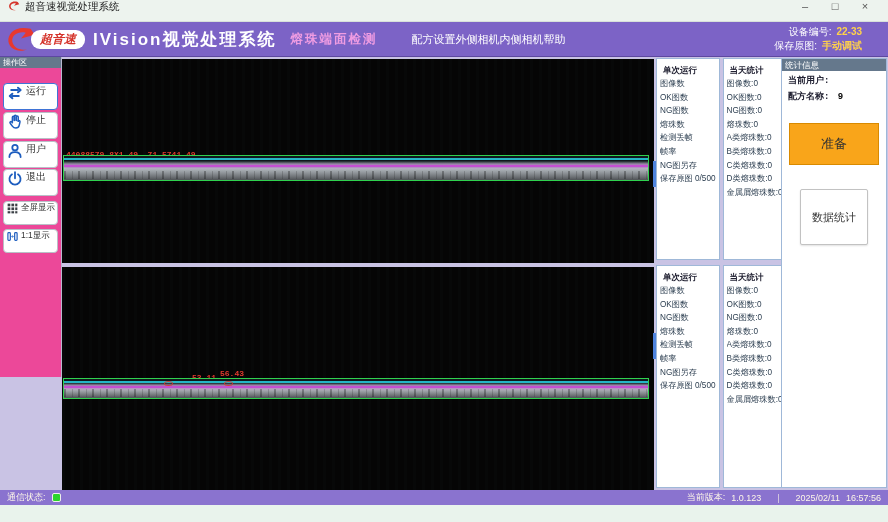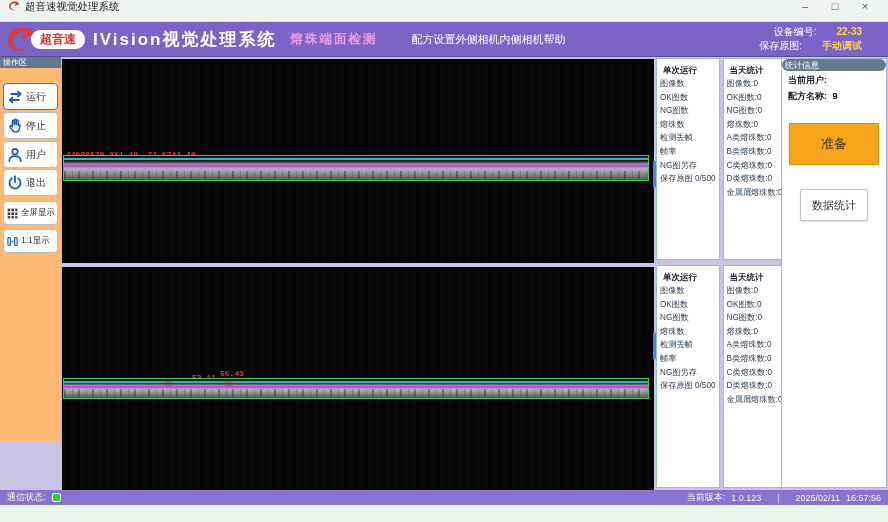--- a/index.html
+++ b/index.html
@@ -11,37 +11,37 @@
   .titlebar { position:absolute; top:0; left:0; right:0; height:22px; background:#edf3ee;
               display:flex; padding:0 8px; gap:5px; border-bottom:1px solid #d8e0da; }
   .titlebar .t-title { font-size:10.5px; color:#222; }
   .win-controls { margin-left:auto; display:flex; gap:0; }
   .win-controls span { width:30px; text-align:center; font-size:11px; color:#555; cursor:default; }
 
   
   .header { position:absolute; top:22px; left:0; right:0; height:35px; background:#7c63c6;
             display:flex; align-items:center; border-bottom:1px solid #5d48a0; }
   .brand-capsule { background:#fff; border-radius:9px; padding:1px 9px; margin-left:-6px;
-                   color:#d5342b; font-weight:bold; font-size:12px; }
+                   color:#d5342b; font-style:italic; font-weight:bold; font-size:12px; }
   .app-title { color:#fff; font-size:17px; font-weight:bold; letter-spacing:2px; margin-left:8px; }
   .subtitle { color:#ef9ce2; font-size:12.5px; font-weight:bold; margin-left:14px; letter-spacing:2px; }
   .menu { display:flex; margin-left:34px;font-family:Liberation Serif, serif; }
   .menu .menu-item { color:#fff; font-size:11px; cursor:pointer; white-space:nowrap; }
   .device-info { margin-left:auto; margin-right:26px; font-size:10px; color:#fff; line-height:14px; }
-  .device-info .row { display:flex; justify-content:flex-end; gap:20px; }
+  .device-info .row { display:flex; justify-content:flex-end; gap:5px; }
   .device-info .val { color:#ffd24a; font-weight:bold; }
 
   
   .main { position:absolute; top:57px; left:0; right:0; height:433px; background:#c9c3e4; }
 
   
-  .sidebar { position:absolute; left:0; top:0; width:62px; height:384px; background:#fdba74; border-right:1px solid #b9b9cf; }
+  .sidebar { position:absolute; left:0; top:0; width:62px; height:320px; background:#ec4899; border-right:1px solid #b9b9cf; }
   .side-header { height:11px; background:#65788c; color:#fff; font-size:8px; line-height:11px; padding-left:3px; }
   .side-btn { position:absolute; left:3px; width:55px; height:27px; background:#fff; border:1px solid #b9bfc7;
-              border-radius:4px; display:flex; align-items:center; gap:2px; padding:0 2px; cursor:pointer; }
+              border-radius:4px; display:flex; gap:2px; padding:0 2px; cursor:pointer; }
   .side-btn .lbl { font-size:10px; color:#333; white-space:nowrap; }
   .side-btn.active { border:1.5px solid #3f74d6; }
   .side-btn.small { height:24px; }
   .side-btn.small .lbl { font-size:8.5px; }
 
   
   .viewport { position:absolute; left:62px; width:592px; background:#060606; overflow:hidden; }
   .vp1 { top:2px; height:204px; }
   .vp2 { top:210px; height:223px; }
   .viewport .noise { position:absolute; inset:0; opacity:.06;
@@ -62,26 +62,26 @@
   .stats-group { position:absolute; left:656px; width:124px; display:flex; gap:3px; }
   .sg1 { top:1px; height:202px; }
   .sg2 { top:208px; height:223px; }
   .stats-box { flex:1; background:#fff; border:1px solid #9fb8d8; padding:0 3px; }
   .stats-title { display:inline-block; background:#fff; font-size:8.5px; font-weight:bold; color:#223;
                  margin-top:-5px; padding:0 2px; margin-left:1px; line-height:9px; }
   .stat-row { font-size:8.2px; color:#2c3e50; line-height:13.6px; white-space:nowrap; overflow:hidden; }
 
   
   .info-panel { position:absolute; left:781px; top:1px; width:106px; height:430px; background:#fff; border:1px solid #9fb8d8; }
-  .info-header { height:12px; background:#65788c; color:#fff; font-size:8.5px; line-height:12px; padding-left:3px;border-radius:6px; }
-  .info-row { font-size:9px; color:#223; font-weight:bold; padding:3px 0 0 6px; }
+  .info-header { height:12px; background:#65788c; color:#fff; font-size:8.5px; line-height:12px; padding-left:3px; }
+  .info-row { font-size:9px; color:#223; font-weight:bold; padding:3px 0 0 6px;font-family:Liberation Mono, monospace; }
   .info-row .val { font-weight:bold; color:#000; margin-left:3px; }
   .btn-prepare { display:block; width:90px; height:42px; margin:20px auto 0; background:#f9a51a;
                  border:1px solid #d98a00; font-size:13px; color:#333; cursor:pointer; font-family:Liberation Serif, serif; }
-  .btn-datastats { display:block; width:68px; height:32px; margin:24px auto 0; background:#fff;
+  .btn-datastats { display:block; width:68px; height:56px; margin:24px auto 0; background:#fff;
                  border:1px solid #c2c2c2; border-radius:2px; font-size:11px; color:#333; cursor:pointer;
                  font-family:Liberation Sans, sans-serif; box-shadow:0 1px 2px rgba(0,0,0,.12); }
 
   
   .statusbar { position:absolute; top:490px; left:0; right:0; height:15px; background:#8a73cf;
                display:flex; align-items:center; padding:0 7px; font-size:9px; color:#fdf6e8; }
   .comm-ind { width:9px; height:9px; background:#2bd42b; border:1.5px solid #eee; border-radius:2px; margin-left:6px; }
   .sb-right { margin-left:auto; display:flex; align-items:center; gap:6px; }
   .sb-right .sep { margin:0 10px; opacity:.8; }
 </style>

